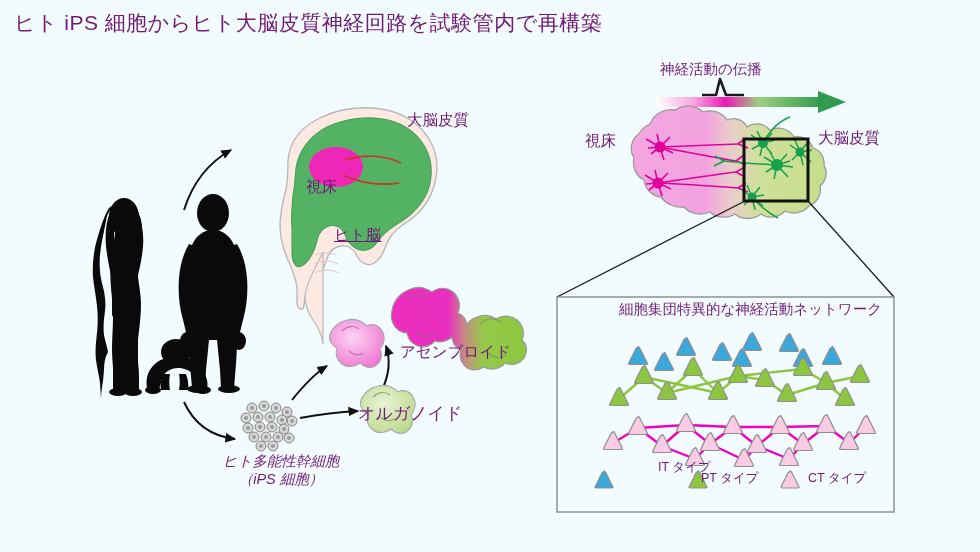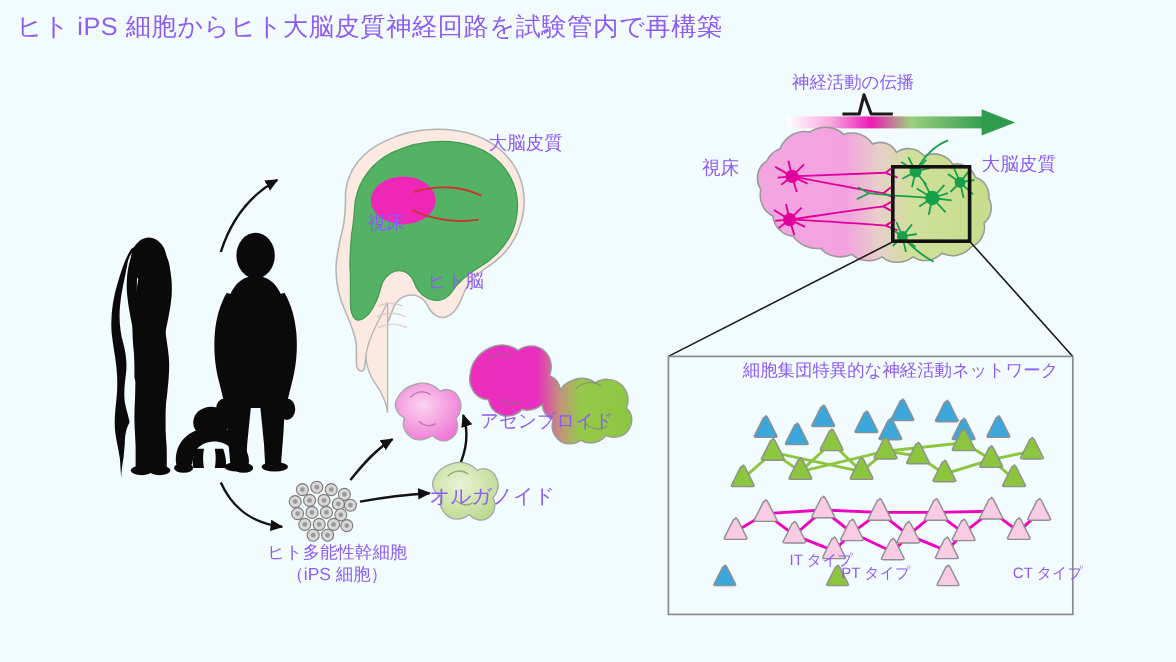--- a/index.html
+++ b/index.html
@@ -17,47 +17,47 @@
   }
   #figure-svg {
     position: absolute;
     left: 0;
     top: 0;
     width: 980px;
     height: 552px;
   }
   .lbl {
     position: absolute;
-    color: #8b5cf6;
+    color: #701a75;
     white-space: nowrap;
     line-height: 1.25;
   }
   #page-title {
     left: 14px;
     top: 10px;
     font-size: 21px;
     letter-spacing: 0.5px;
   }
   #label-cortex-brain { left: 407px; top: 110px; font-size: 15.5px; }
   #label-thalamus-brain { left: 306px; top: 177px; font-size: 15.5px; }
-  #label-human-brain { left: 356px; top: 225px; font-size: 15.5px; }
+  #label-human-brain { left: 334px; top: 225px; font-size: 15.5px; text-decoration: underline; }
   #label-ips {
     left: 206px; top: 452px; font-size: 14.5px;
-    text-align: center; width: 150px; white-space: normal;
+    text-align: center; width: 150px; white-space: normal; font-style: italic;
   }
   #label-organoid { left: 358px; top: 403px; font-size: 17px; }
   #label-assembloid { left: 400px; top: 342px; font-size: 15.5px; font-family: Liberation Serif, serif; }
   #label-propagation { left: 660px; top: 60px; font-size: 14.5px; text-align: right; }
   #label-thalamus-assembloid { left: 585px; top: 131px; font-size: 15.5px; }
   #label-cortex-assembloid { left: 818px; top: 128px; font-size: 15.5px; }
   #label-network-title { left: 574px; top: 300px; font-size: 14.5px; margin-left: 45px; }
   .legend-label { font-size: 12.5px; }
   #legend-it-label { left: 622px; top: 460px; margin-left: 36px; }
   #legend-pt-label { left: 701px; top: 471px; }
-  #legend-ct-label { left: 808px; top: 471px; margin-left: 36px; }
+  #legend-ct-label { left: 808px; top: 471px; }
 </style>
 </head>
 <body>
 
 <div id="canvas">
 
   <svg id="figure-svg" viewBox="0 0 980 552">
     <defs>
       <linearGradient id="gradArrow" x1="0" y1="0" x2="1" y2="0">
         <stop offset="0%" stop-color="#ffffff"></stop>

